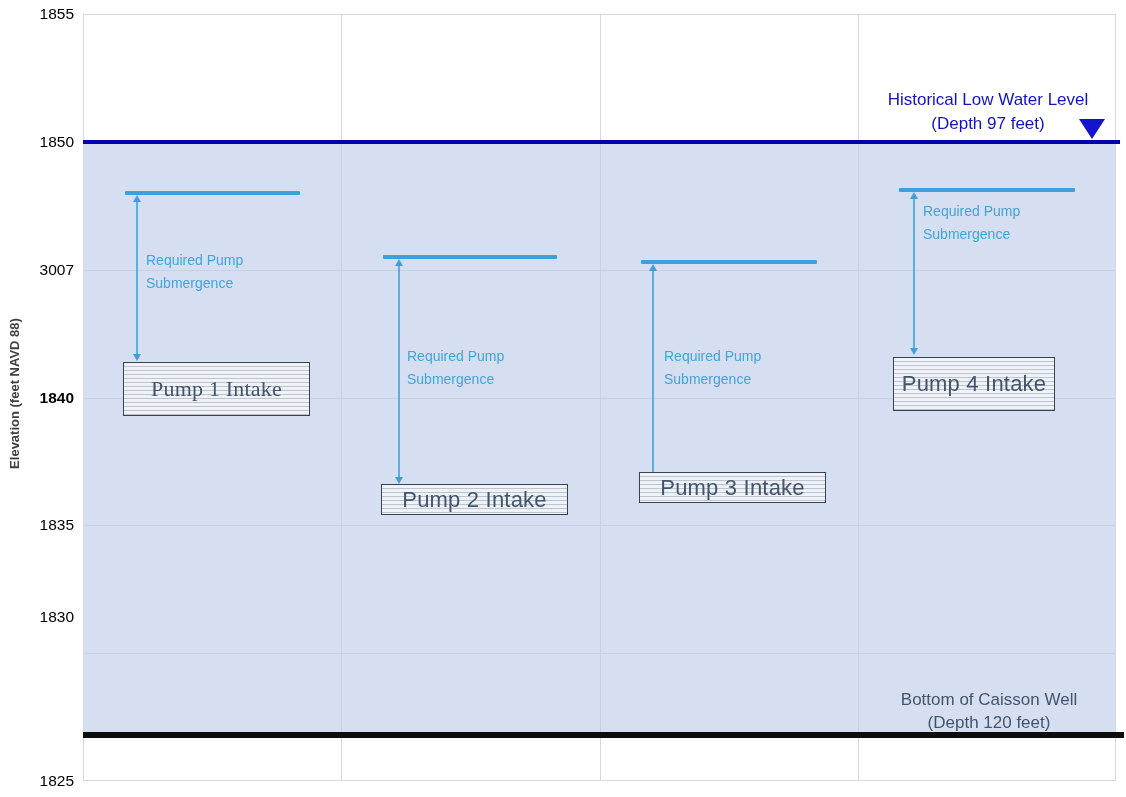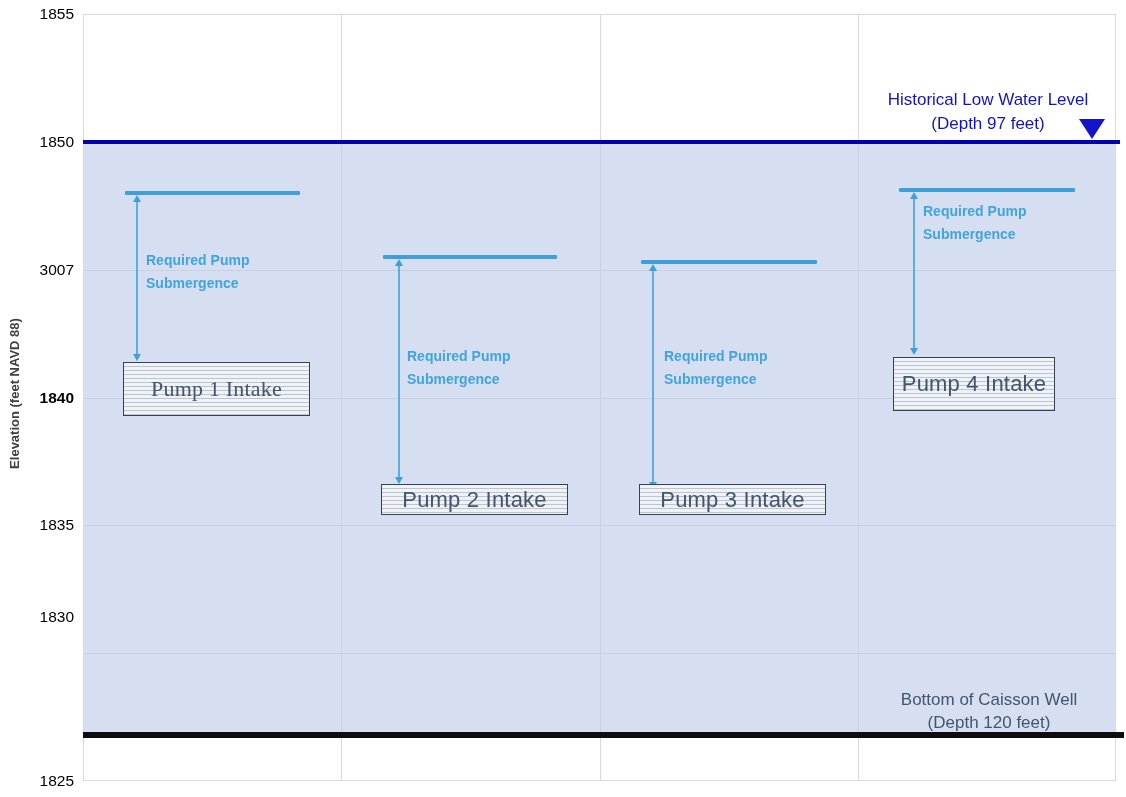--- a/index.html
+++ b/index.html
@@ -40,21 +40,21 @@
     box-sizing:border-box;
     border:1.5px solid #37424F;
     background:repeating-linear-gradient(to bottom,#EFF2F6 0px,#EFF2F6 2.6px,#BCC4D0 2.6px,#BCC4D0 4px);
     display:flex;align-items:center;justify-content:center;
   }
   .pump-box span{
     font-size:22px;color:#44546A;letter-spacing:0.2px;white-space:nowrap;
   }
   .sub-label{
     position:absolute;
-    font-size:14px;font-weight:bold;color:#41A4DC;
+    font-size:14px;font-weight:normal;color:#41A4DC;
     line-height:23px;white-space:nowrap;
   }
   .water-label{
     position:absolute;
     text-align:center;
     font-size:17px;color:#1212C6;
     line-height:24px;white-space:nowrap;
   }
   .caisson-label{
     position:absolute;
@@ -119,21 +119,21 @@
       <div class="sub-label" style="left: 407px; top: 345px;">
         <div>Required Pump</div>
         <div>Submergence</div>
       </div>
       <div class="sub-line" style="left: 641px; top: 260px; width: 176px; height: 4px;"></div>
       <svg class="arrow" width="12" height="225" style="left: 647px; top: 264px;">
         <line x1="6" y1="5" x2="6" y2="220" stroke="#3FA0D8" stroke-width="1.6"></line>
         <polygon points="6,0 2,7 10,7" fill="#3FA0D8"></polygon>
         <polygon points="6,225 2,218 10,218" fill="#3FA0D8"></polygon>
       </svg>
-      <div class="pump-box" style="left: 639px; top: 484px; width: 187px; height: 31px;">
+      <div class="pump-box" style="left: 639px; top: 472px; width: 187px; height: 31px;">
         <span>Pump 3 Intake</span>
       </div>
       <div class="sub-label" style="left: 664px; top: 345px;">
         <div>Required Pump</div>
         <div>Submergence</div>
       </div>
       <div class="sub-line" style="left: 899px; top: 188px; width: 176px; height: 4px;"></div>
       <svg class="arrow" width="12" height="163" style="left: 908px; top: 192px;">
         <line x1="6" y1="5" x2="6" y2="158" stroke="#3FA0D8" stroke-width="1.6"></line>
         <polygon points="6,0 2,7 10,7" fill="#3FA0D8"></polygon>

